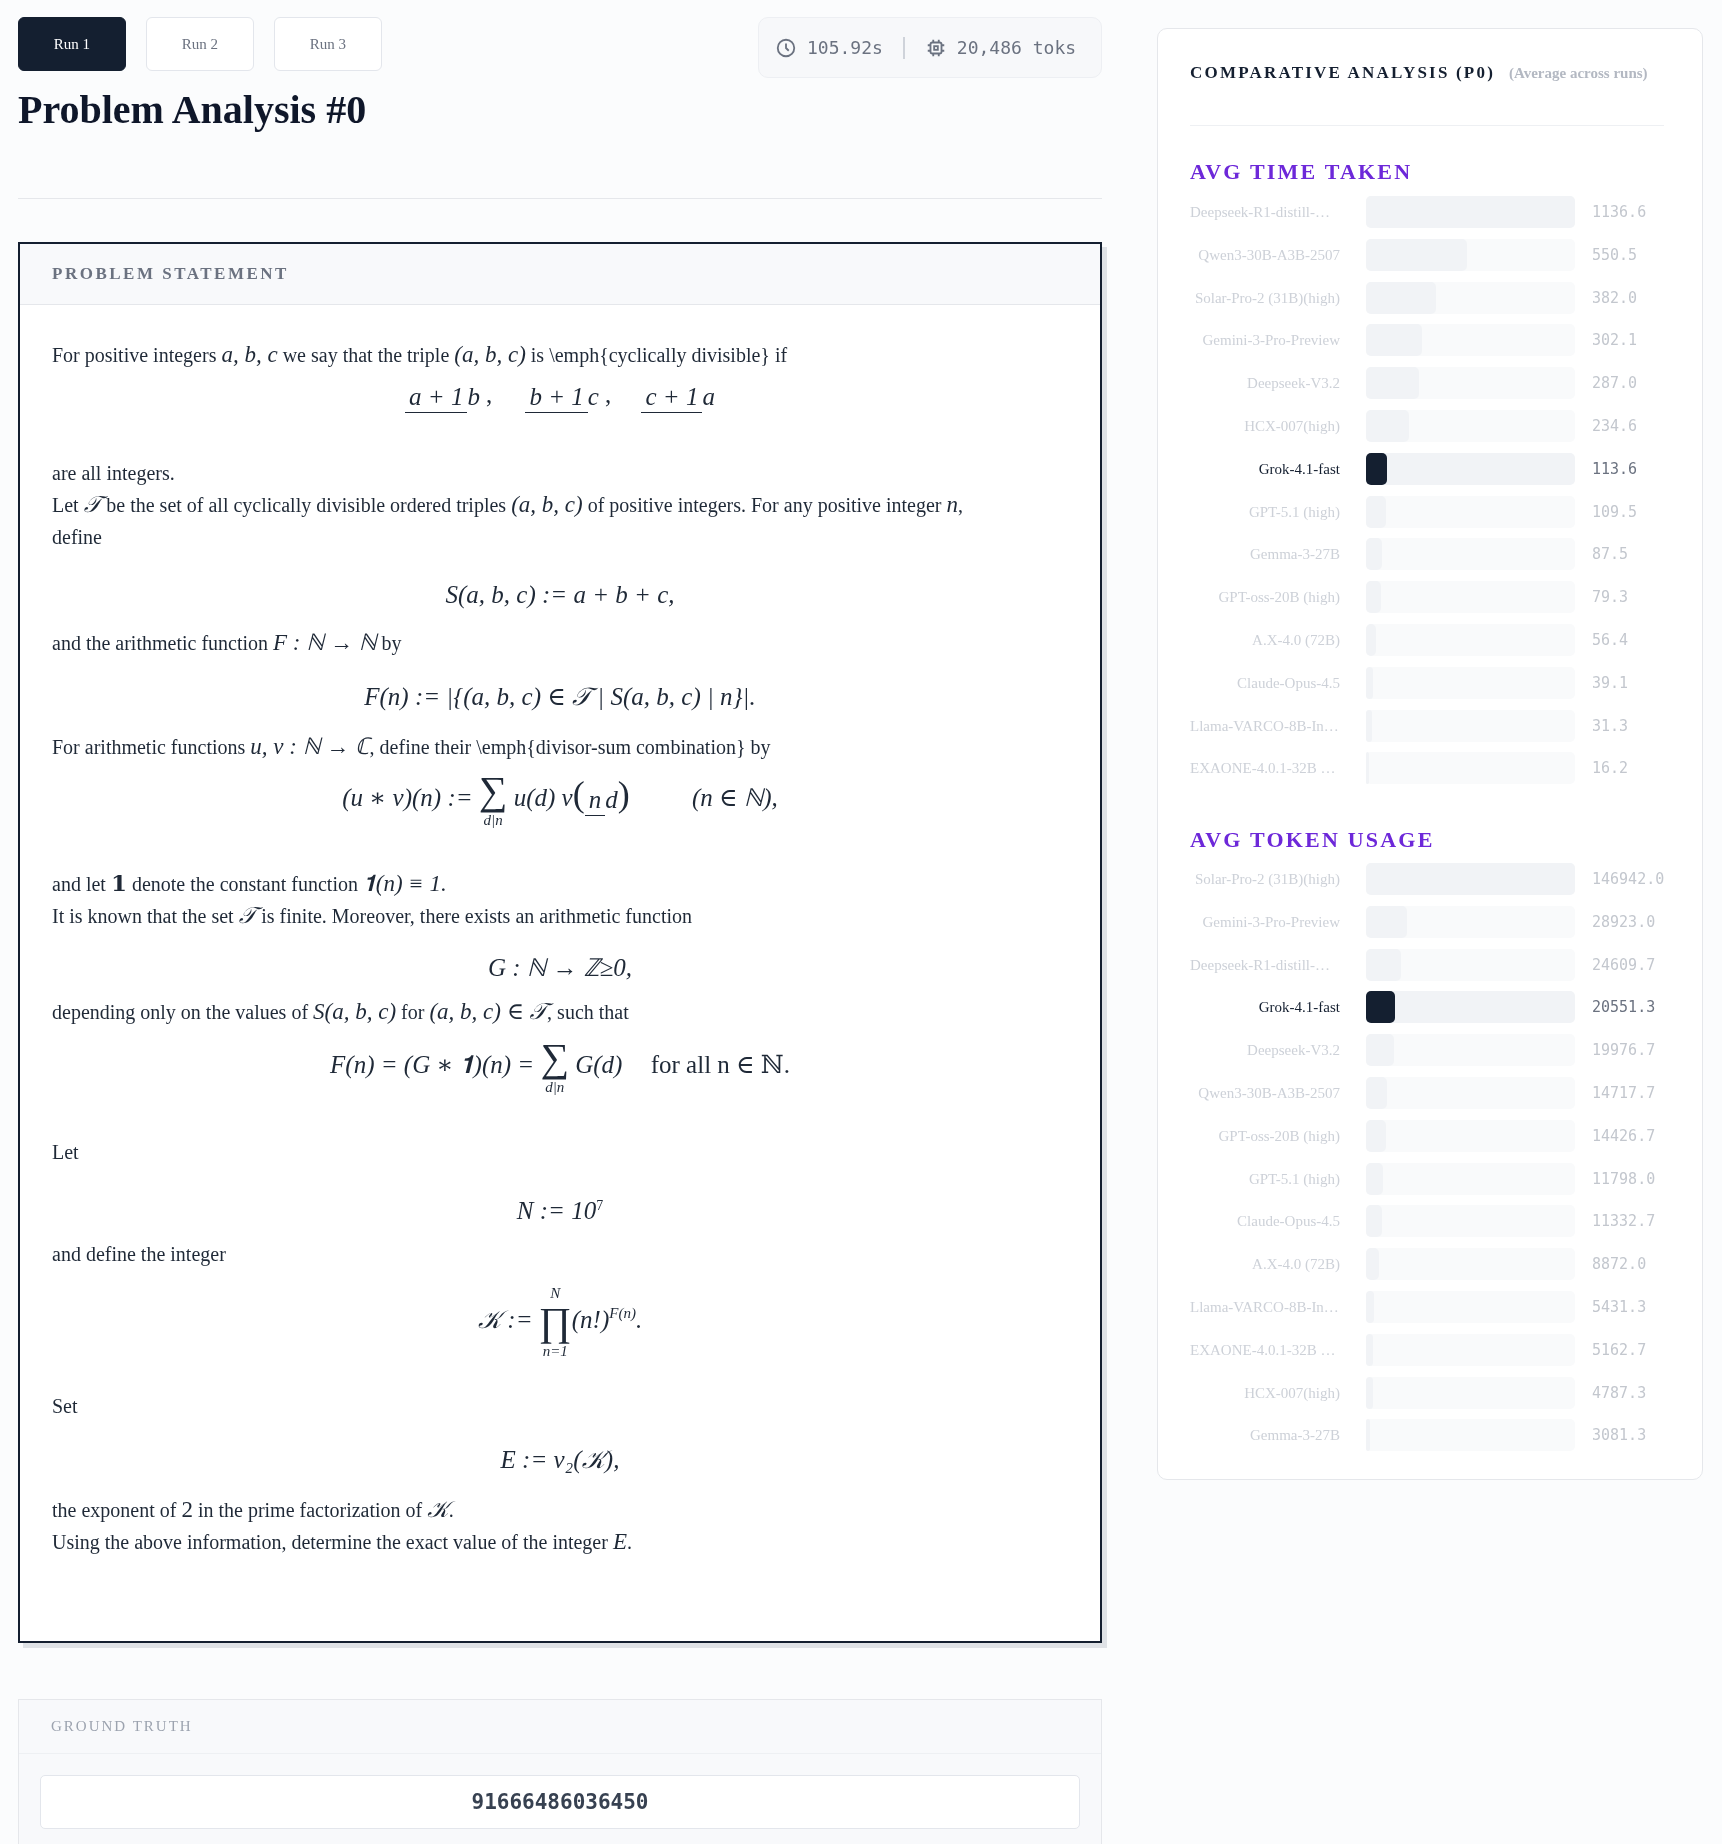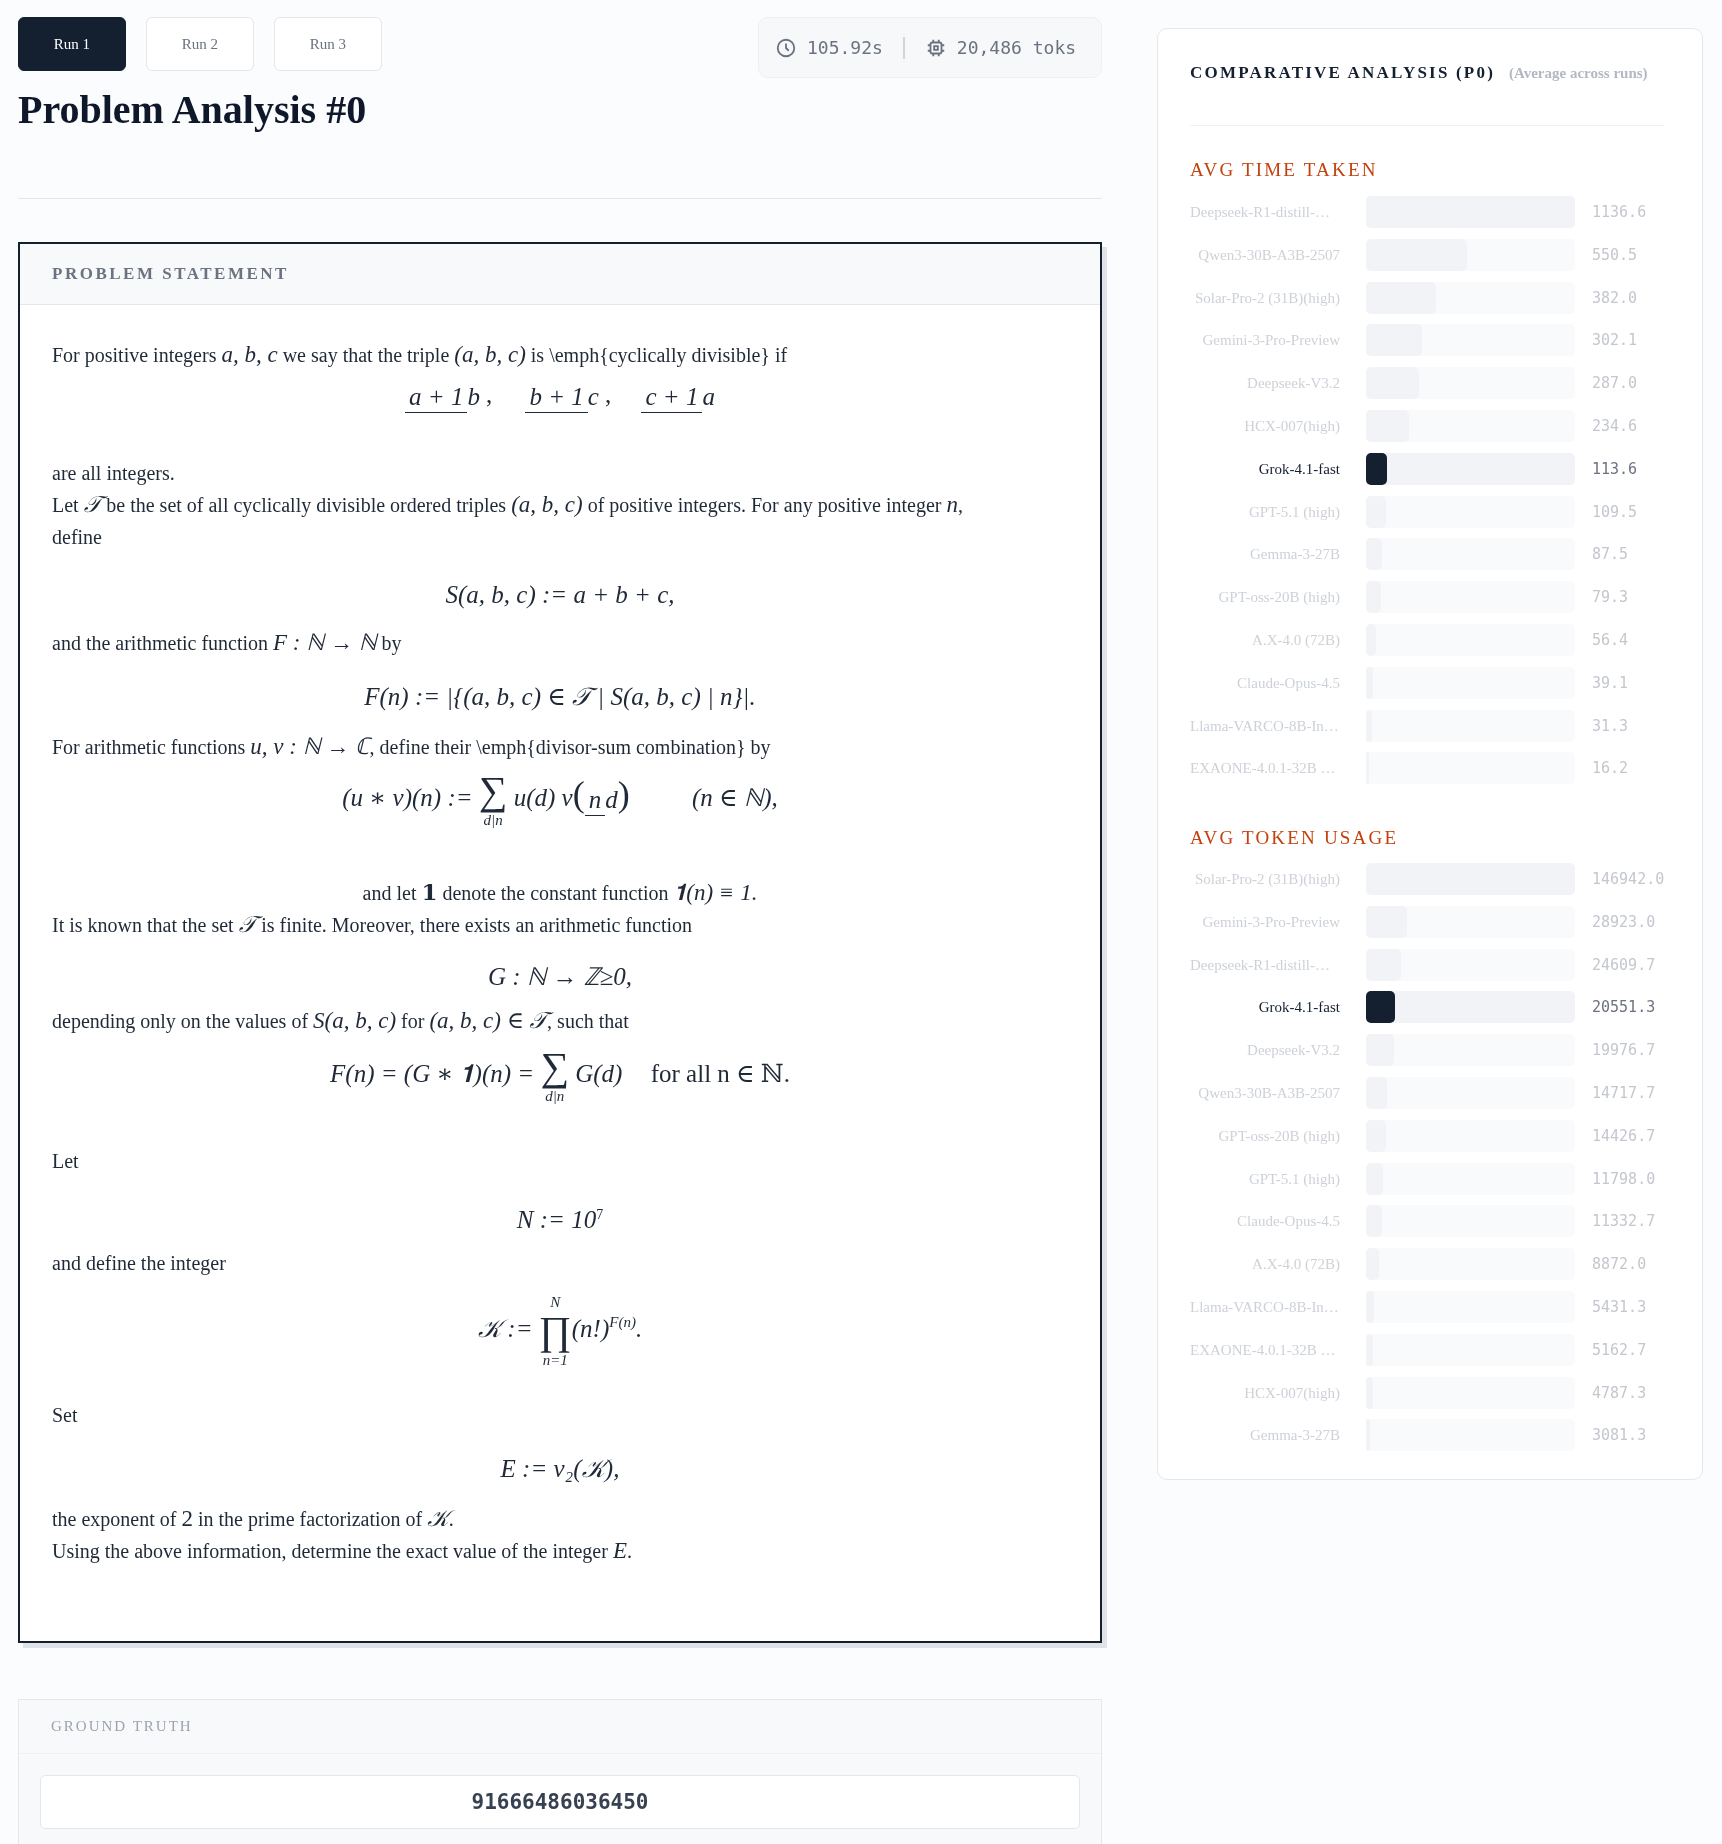--- a/index.html
+++ b/index.html
@@ -50,21 +50,21 @@
               border: 1px solid #e3e6ec; border-radius: 5px; display: flex; align-items: center; justify-content: center;
               font-family: "DejaVu Sans Mono", monospace; font-weight: bold; font-size: 21px; color: #374151; }
 
   
   .cmp-panel { position: absolute; left: 1157px; top: 28px; width: 546px; height: 1452px;
                border: 1px solid #e5e7eb; border-radius: 10px; background: #fff; }
   .cmp-title { position: absolute; left: 32px; top: 30px; width: 480px; line-height: 28px; }
   .cmp-title .main { font-size: 17px; font-weight: bold; letter-spacing: 2.2px; color: #141f30; }
   .cmp-title .sub { font-size: 15px; font-weight: bold; color: #b3b8c2; margin-left: 14px; }
   .cmp-divider { position: absolute; left: 32px; top: 96px; width: 474px; height: 1px; background: #eef0f3; }
-  .section-title { position: absolute; left: 32px; font-size: 19px; font-weight: normal; letter-spacing: 2.2px; color: #c2410c; }
+  .section-title { position: absolute; left: 32px; font-size: 22px; font-weight: bold; letter-spacing: 2.2px; color: #6d28d9; }
 
   .bar-row { position: absolute; left: 0; width: 546px; height: 32px; }
   .bar-label { position: absolute; left: 32px; width: 150px; top: 0; height: 32px; line-height: 32px; text-align: right;
                font-size: 15px; color: #cdd1d8; white-space: nowrap; overflow: hidden; }
   .bar-label.left { text-align: left; }
   .bar-track { position: absolute; left: 208px; top: 0; width: 209px; height: 32px; border-radius: 5px; background: #f9fafb; }
   .bar-fill { position: absolute; left: 0; top: 0; height: 32px; border-radius: 5px; background: #f1f3f6; }
   .bar-value { position: absolute; left: 434px; top: 0; height: 32px; line-height: 32px;
                font-family: "DejaVu Sans Mono", monospace; font-size: 15px; color: #c3c7ce; }
   .bar-row.hl .bar-label { color: #141f30; }
@@ -142,21 +142,21 @@
       <span class="bigop">
           <span class="op" style="font-style:normal;">∑</span>
           <span class="sub">d|n</span>
         </span>
       <span>u(d) v</span><span style="font-style:normal; font-size:36px;">(</span><span class="frac" style="margin:0;">
           <span class="num">n</span>
           <span class="den">d</span>
         </span><span style="font-style:normal; font-size:36px;">)</span>
       <span style="margin-left:56px;">(n ∈ ℕ),</span>
     </div>
-    <p style="margin-top:16px;text-align:center;">
+    <p style="margin-top:7px;">
       <span>and let </span><span class="mu" style="font-weight:bold;">𝟏</span><span> denote the constant function </span><span class="m">𝟏(n) ≡ 1.</span>
     </p>
     <p>
       <span>It is known that the set </span><span class="m">𝒯</span><span> is finite. Moreover, there exists an arithmetic function</span>
     </p>
     <div class="display m" style="margin-top:14px; height:44px; line-height:44px;">G : ℕ → ℤ≥0,</div>
     <p style="margin-top:6px;">
       <span>depending only on the values of </span><span class="m">S(a, b, c)</span><span> for </span><span class="m">(a, b, c) ∈ 𝒯</span><span>, such that</span>
     </p>
     <div class="display" style="margin-top:10px; height:86px; font-style:italic;">

